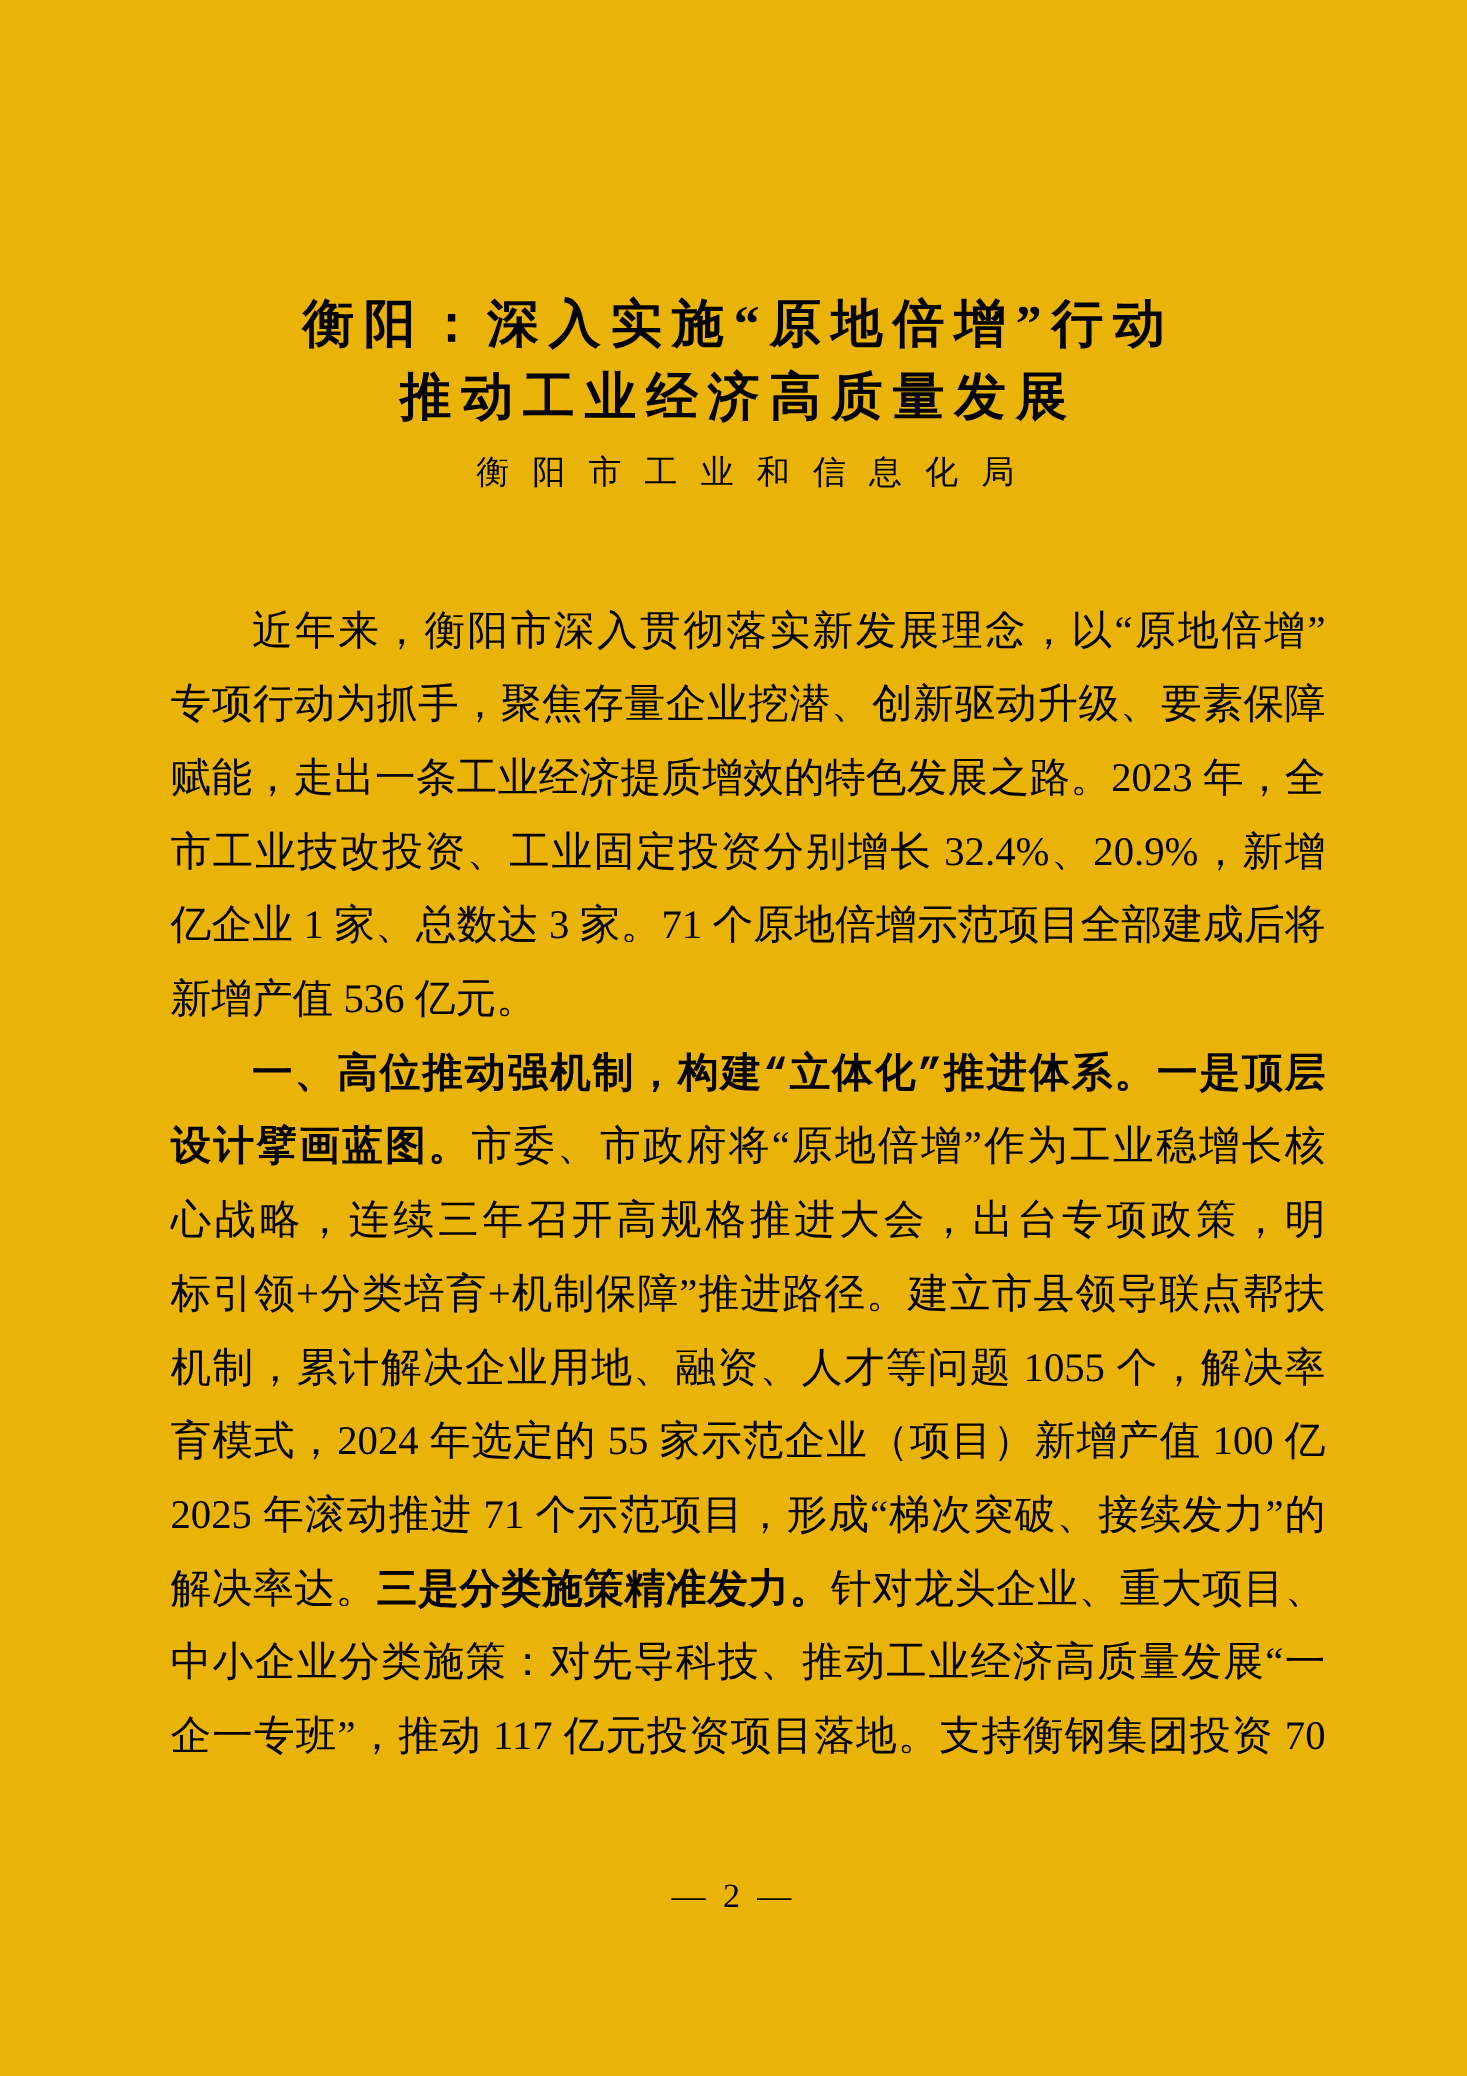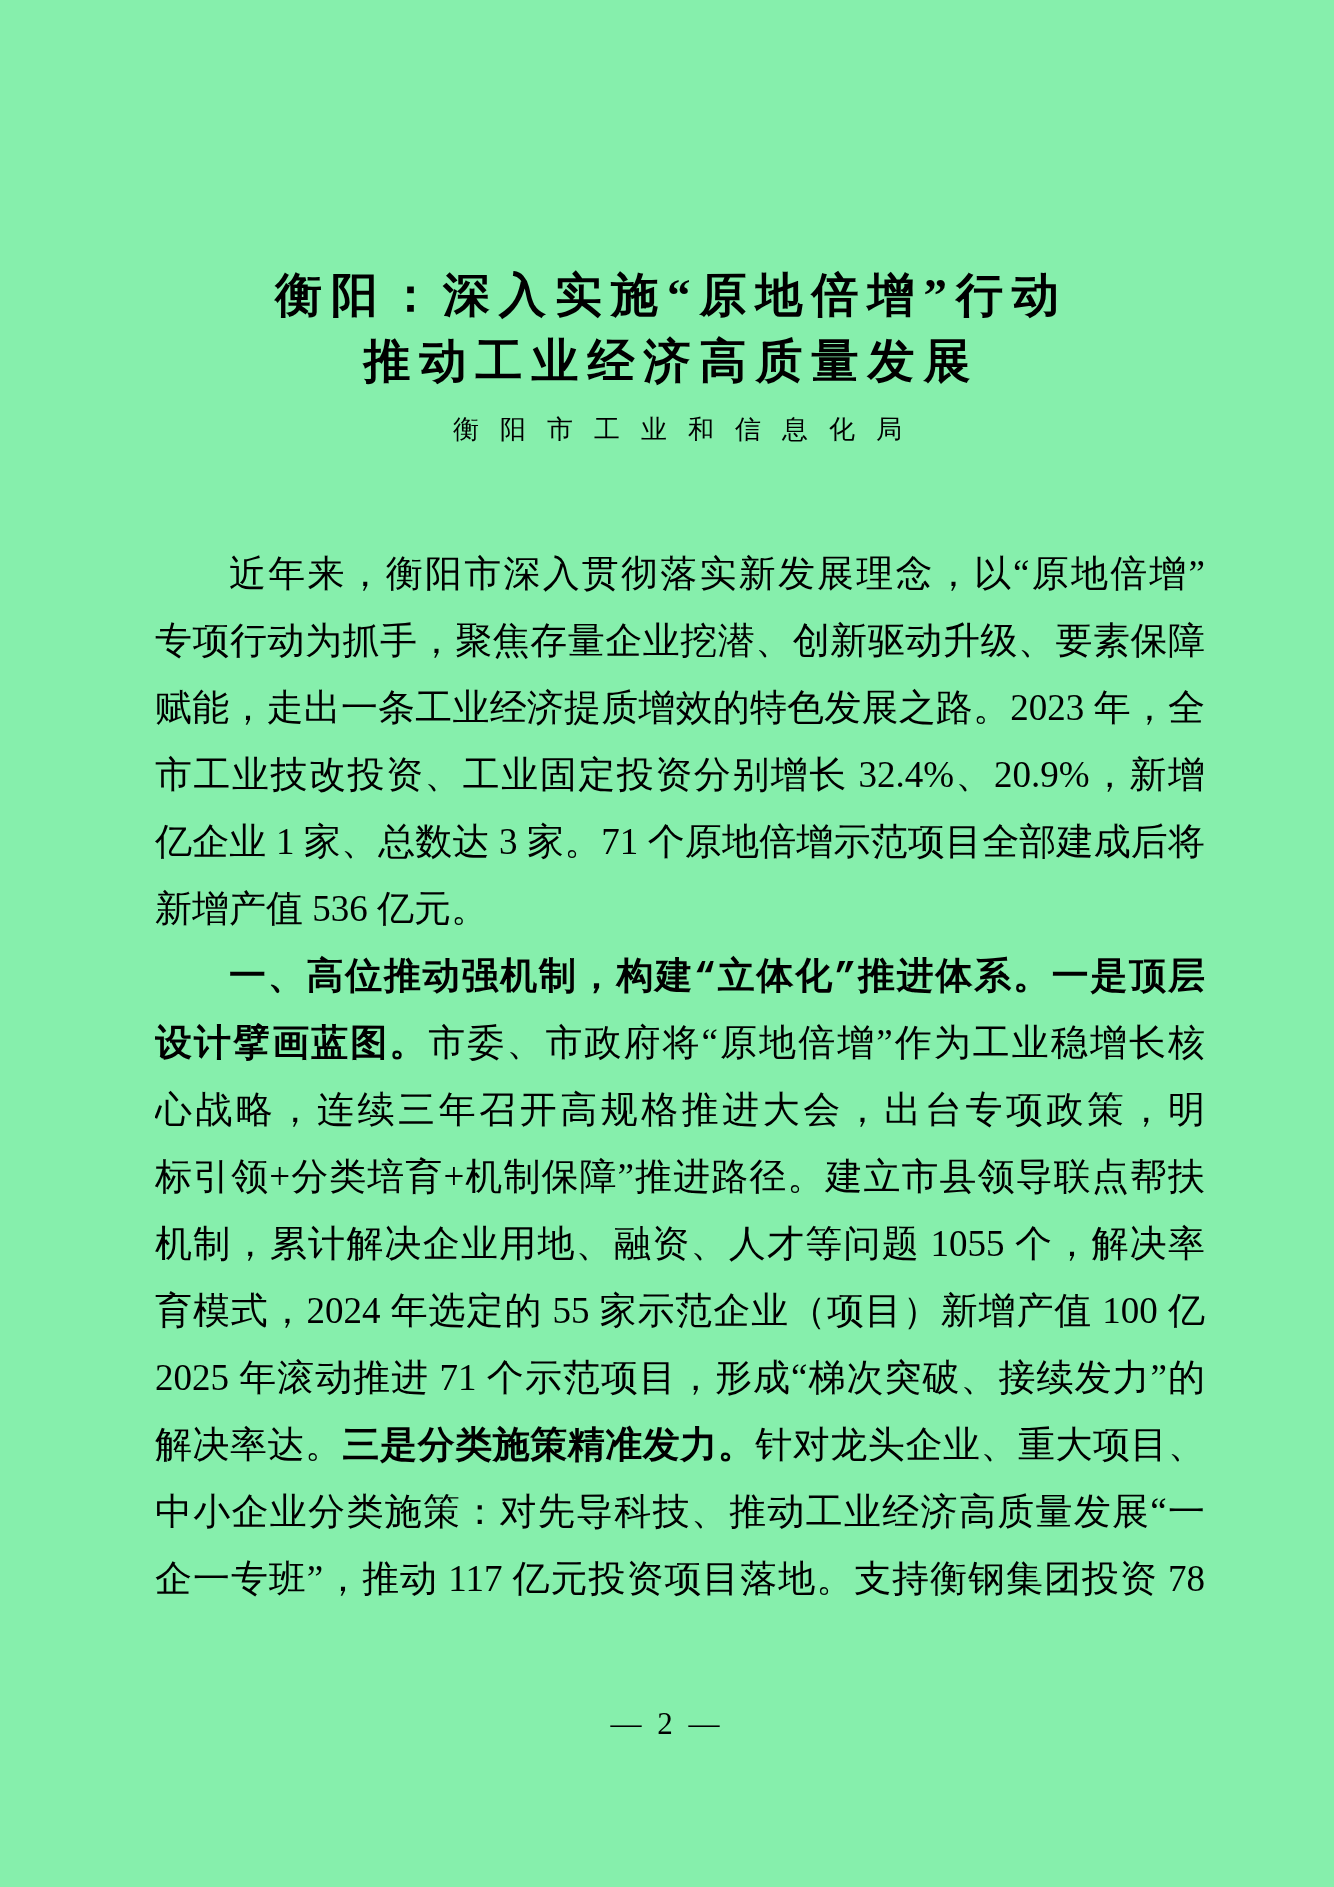--- a/index.html
+++ b/index.html
@@ -1,21 +1,21 @@
 <!DOCTYPE html>
 <html><head>
 <meta charset="utf-8">
 <style>
   html, body { margin: 0; padding: 0; background: #e8e8e8; }
   .page {
     position: relative;
     width: 1334px;
     height: 1887px;
     margin: 0 auto;
-    background: #86efac;
+    background: #eab308;
     color: #000000;
     font-family: "Liberation Serif", "DejaVu Serif", serif;
     overflow: hidden;
   }
   .title-block {
     position: absolute;
     top: 262px;
     left: 142px;
     width: 1050px;
     text-align: center;
@@ -27,21 +27,21 @@
     letter-spacing: 9px;
     padding-left: 9px;
     white-space: nowrap;
   }
   .author-line {
     position: absolute;
     top: 405px;
     left: 142px;
     width: 1050px;
     text-align: center;
-    font-size: 26px;
+    font-size: 30px;
     line-height: 50px;
     letter-spacing: 21px;
     padding-left: 21px;
     white-space: nowrap;
   }
   .document-body {
     position: absolute;
     top: 540px;
     left: 155px;
     width: 1050px;
@@ -94,18 +94,18 @@
       <div class="line last"><span class="seg">新增产值 536 亿元。</span></div>
       <div class="line indent"><span class="seg bold">一、高位推动强机制，构建“立体化”推进体系。一是顶层</span></div>
       <div class="line"><span class="seg bold">设计擘画蓝图。</span><span class="seg">市委、市政府将“原地倍增”作为工业稳增长核</span></div>
       <div class="line"><span class="seg">心战略，连续三年召开高规格推进大会，出台专项政策，明确“目</span></div>
       <div class="line"><span class="seg">标引领+分类培育+机制保障”推进路径。建立市县领导联点帮扶</span></div>
       <div class="line"><span class="seg">机制，累计解决企业用地、融资、人才等问题 1055 个，解决率达</span></div>
       <div class="line"><span class="seg">育模式，2024 年选定的 55 家示范企业（项目）新增产值 100 亿元；</span></div>
       <div class="line"><span class="seg">2025 年滚动推进 71 个示范项目，形成“梯次突破、接续发力”的</span></div>
       <div class="line"><span class="seg">解决率达。</span><span class="seg bold">三是分类施策精准发力。</span><span class="seg">针对龙头企业、重大项目、</span></div>
       <div class="line"><span class="seg">中小企业分类施策：对先导科技、推动工业经济高质量发展“一</span></div>
-      <div class="line"><span class="seg">企一专班”，推动 117 亿元投资项目落地。支持衡钢集团投资 78</span></div>
+      <div class="line"><span class="seg">企一专班”，推动 117 亿元投资项目落地。支持衡钢集团投资 70</span></div>
     </div>
 
   <div class="page-number">— 2 —</div>
 
 </div>
 
 </body></html>

